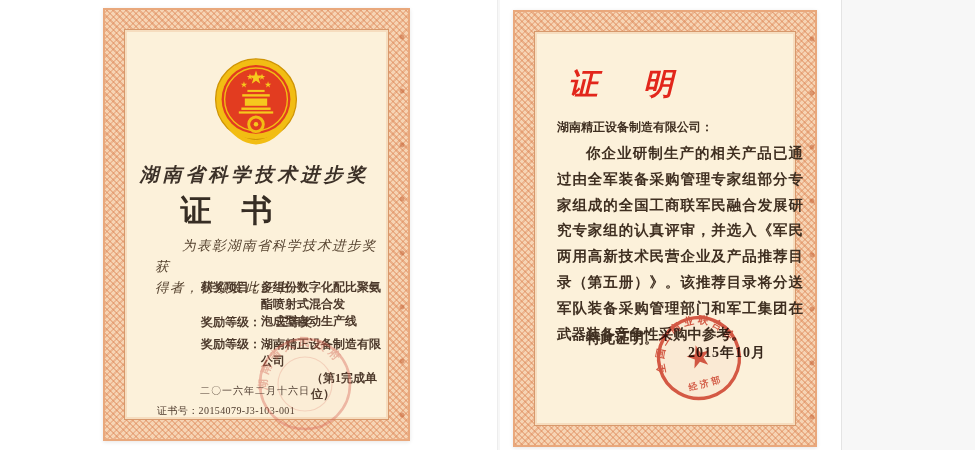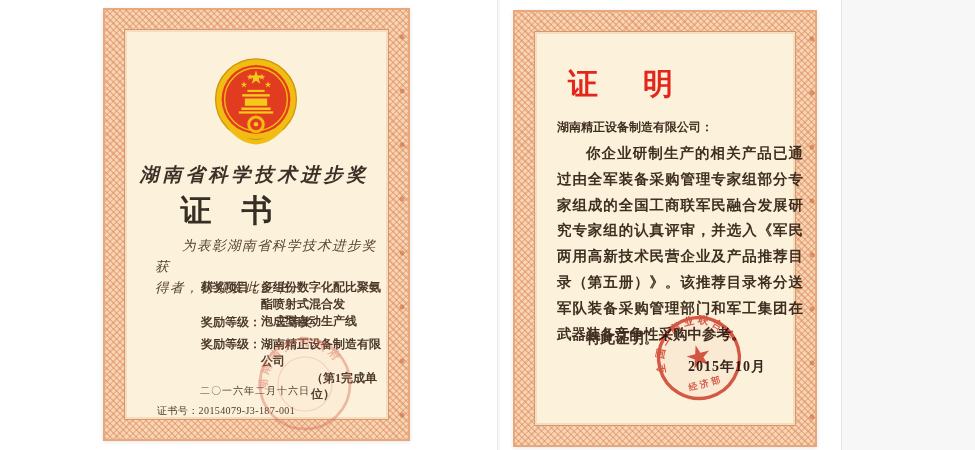--- a/index.html
+++ b/index.html
@@ -41,29 +41,29 @@
   .winner-note{padding-left:50px;}
   .preline{white-space:pre-line;}
   .date-l{position:absolute;left:95px;top:374px;width:210px;text-align:left;
     font-size:10px;color:#4a382c;letter-spacing:1px;z-index:3;}
   .certno{position:absolute;left:52px;top:394px;font-size:10px;color:#4c392b;letter-spacing:0.4px;}
   .seal-l{position:absolute;left:150px;top:324px;width:100px;height:100px;opacity:0.5;z-index:2;}
 
   
   .cert-right{left:513px;top:10px;width:300px;height:433px;}
   .doc-title-r{position:absolute;left:0;top:52px;width:100%;text-align:center;
-    font-size:30px;font-weight:700;letter-spacing:45px;color:#e2261b;transform:translateX(-22px);}
+    font-size:30px;font-weight:700;letter-spacing:45px;color:#e2261b;transform:translateX(-22px);font-style:italic;}
   .addressee{position:absolute;left:42px;top:107px;font-size:12px;font-weight:700;color:#3f2f21;}
   .body-r{position:absolute;left:42px;top:129px;width:246px;font-size:14.5px;font-weight:700;
     color:#3f2f21;line-height:1.78;text-align:justify;text-indent:2em;}
   .closing{position:absolute;left:42px;top:317px;font-size:14.5px;font-weight:700;
     color:#3f2f21;text-indent:2em;}
   .issuer-box{position:absolute;left:116px;top:332px;width:192px;text-align:center;z-index:3;}
   .issuer{font-size:16.5px;font-weight:700;letter-spacing:1.5px;color:#35261a;}
-  .date-r{margin-top:14px;font-size:14px;font-weight:700;letter-spacing:1px;color:#35261a;text-align:center;}
+  .date-r{margin-top:0;font-size:14px;font-weight:700;letter-spacing:1px;color:#35261a;text-align:center;}
   .seal-r{position:absolute;left:137px;top:299px;width:94px;height:94px;opacity:0.82;
     transform:rotate(-15deg);mix-blend-mode:multiply;z-index:4;}
 </style>
 </head>
 <body>
 
 <div class="stage">
   <div class="photo photo-left"></div>
   <div class="photo photo-right"></div>
 
@@ -119,21 +119,21 @@
           <path id="arcLseal" d="M14,62 A38,38 0 1 1 86,62" fill="none"></path>
         </defs>
       <circle cx="50" cy="50" r="45" fill="rgba(235,150,130,0.08)" stroke="rgba(216,106,90,0.85)" stroke-width="2.6"></circle>
       <circle cx="50" cy="50" r="27" fill="none" stroke="rgba(216,106,90,0.45)" stroke-width="1.2"></circle>
       <text font-size="11" font-weight="700" letter-spacing="4" fill="rgba(205,92,76,0.8)">
         <textPath href="#arcLseal" startOffset="6">湖南省人民政府</textPath>
       </text>
     </svg>
 
     <div class="date-l">二〇一六年二月十六日</div>
-    <div class="certno">证书号：20154079-J3-187-001</div>
+    <div class="certno">证书号：20154079-J3-103-001</div>
   </div>
 
   <div class="cert cert-right">
     <div class="paper"></div>
 
     <div class="doc-title-r">证明</div>
     <div class="addressee">湖南精正设备制造有限公司：</div>
     <div class="body-r">你企业研制生产的相关产品已通过由全军装备采购管理专家组部分专家组成的全国工商联军民融合发展研究专家组的认真评审，并选入《军民两用高新技术民营企业及产品推荐目录（第五册）》。该推荐目录将分送军队装备采购管理部门和军工集团在武器装备竞争性采购中参考。</div>
     <div class="closing">特此证明。</div>
 

